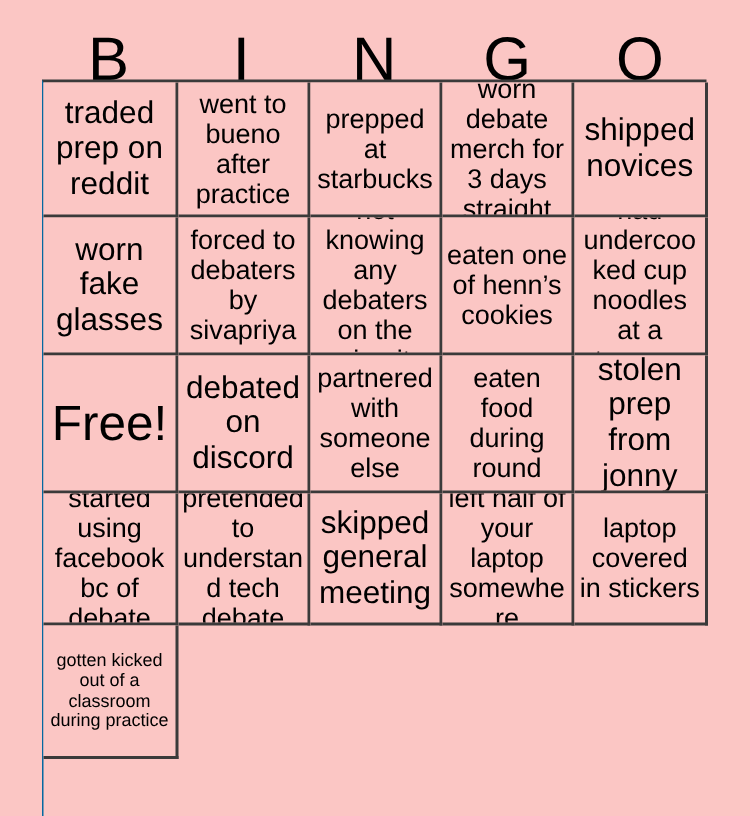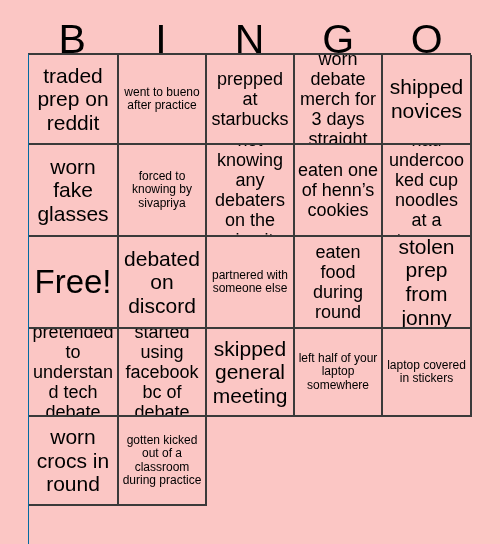--- a/index.html
+++ b/index.html
@@ -70,21 +70,21 @@
     color: #000000;
     line-height: 1.12;
     width: 100%;
     display: block;
     word-wrap: break-word;
   }
   
   .s-xl  { font-size: 30px; }
   .s-lg  { font-size: 21px; }
   .s-md  { font-size: 18px; }
-  .s-sm  { font-size: 12px; }
+  .s-sm  { font-size: 18px; }
   .s-xs  { font-size: 18px; }
   .s-xxs { font-size: 12px; }
   .free .cell-text { font-size: 33px; }
 </style>
 </head>
 <body>
 
 <div id="card">
 
   <div id="bingo-header">
@@ -109,21 +109,21 @@
         <span class="cell-text s-xs">worn debate merch for 3 days straight</span>
       </div>
     <div class="cell">
         <span class="cell-text s-lg">shipped novices</span>
       </div>
 
     <div class="cell">
         <span class="cell-text s-lg">worn fake glasses</span>
       </div>
     <div class="cell">
-        <span class="cell-text s-sm">forced to knowing by sivapriya</span>
+        <span class="cell-text s-sm">forced to debaters by sivapriya</span>
       </div>
     <div class="cell">
         <span class="cell-text s-xs">not knowing any debaters on the circuit</span>
       </div>
 
     <div class="cell">
         <span class="cell-text s-md">eaten one of henn’s cookies</span>
       </div>
     <div class="cell">
         <span class="cell-text s-xs">had undercooked cup noodles at a tourney</span>
@@ -138,36 +138,33 @@
         <span class="cell-text s-sm">partnered with someone else</span>
       </div>
 
     <div class="cell">
         <span class="cell-text s-md">eaten food during round</span>
       </div>
     <div class="cell">
         <span class="cell-text s-lg">stolen prep from jonny</span>
       </div>
     <div class="cell">
-        <span class="cell-text s-xs">pretended to understand tech debate</span>
+        <span class="cell-text s-xs">started using facebook bc of debate</span>
       </div>
     <div class="cell">
-        <span class="cell-text s-xs">started using facebook bc of debate</span>
+        <span class="cell-text s-xs">pretended to understand tech debate</span>
       </div>
 
     <div class="cell">
         <span class="cell-text s-lg">skipped general meeting</span>
       </div>
     <div class="cell">
         <span class="cell-text s-sm">left half of your laptop somewhere</span>
       </div>
     <div class="cell">
         <span class="cell-text s-sm">laptop covered in stickers</span>
       </div>
     <div class="cell">
-        <span class="cell-text s-lg">worn crocs in round</span>
-      </div>
-    <div class="cell">
         <span class="cell-text s-xxs">gotten kicked out of a classroom during practice</span>
       </div>
   </div>
 
 </div>
 
 </body></html>

